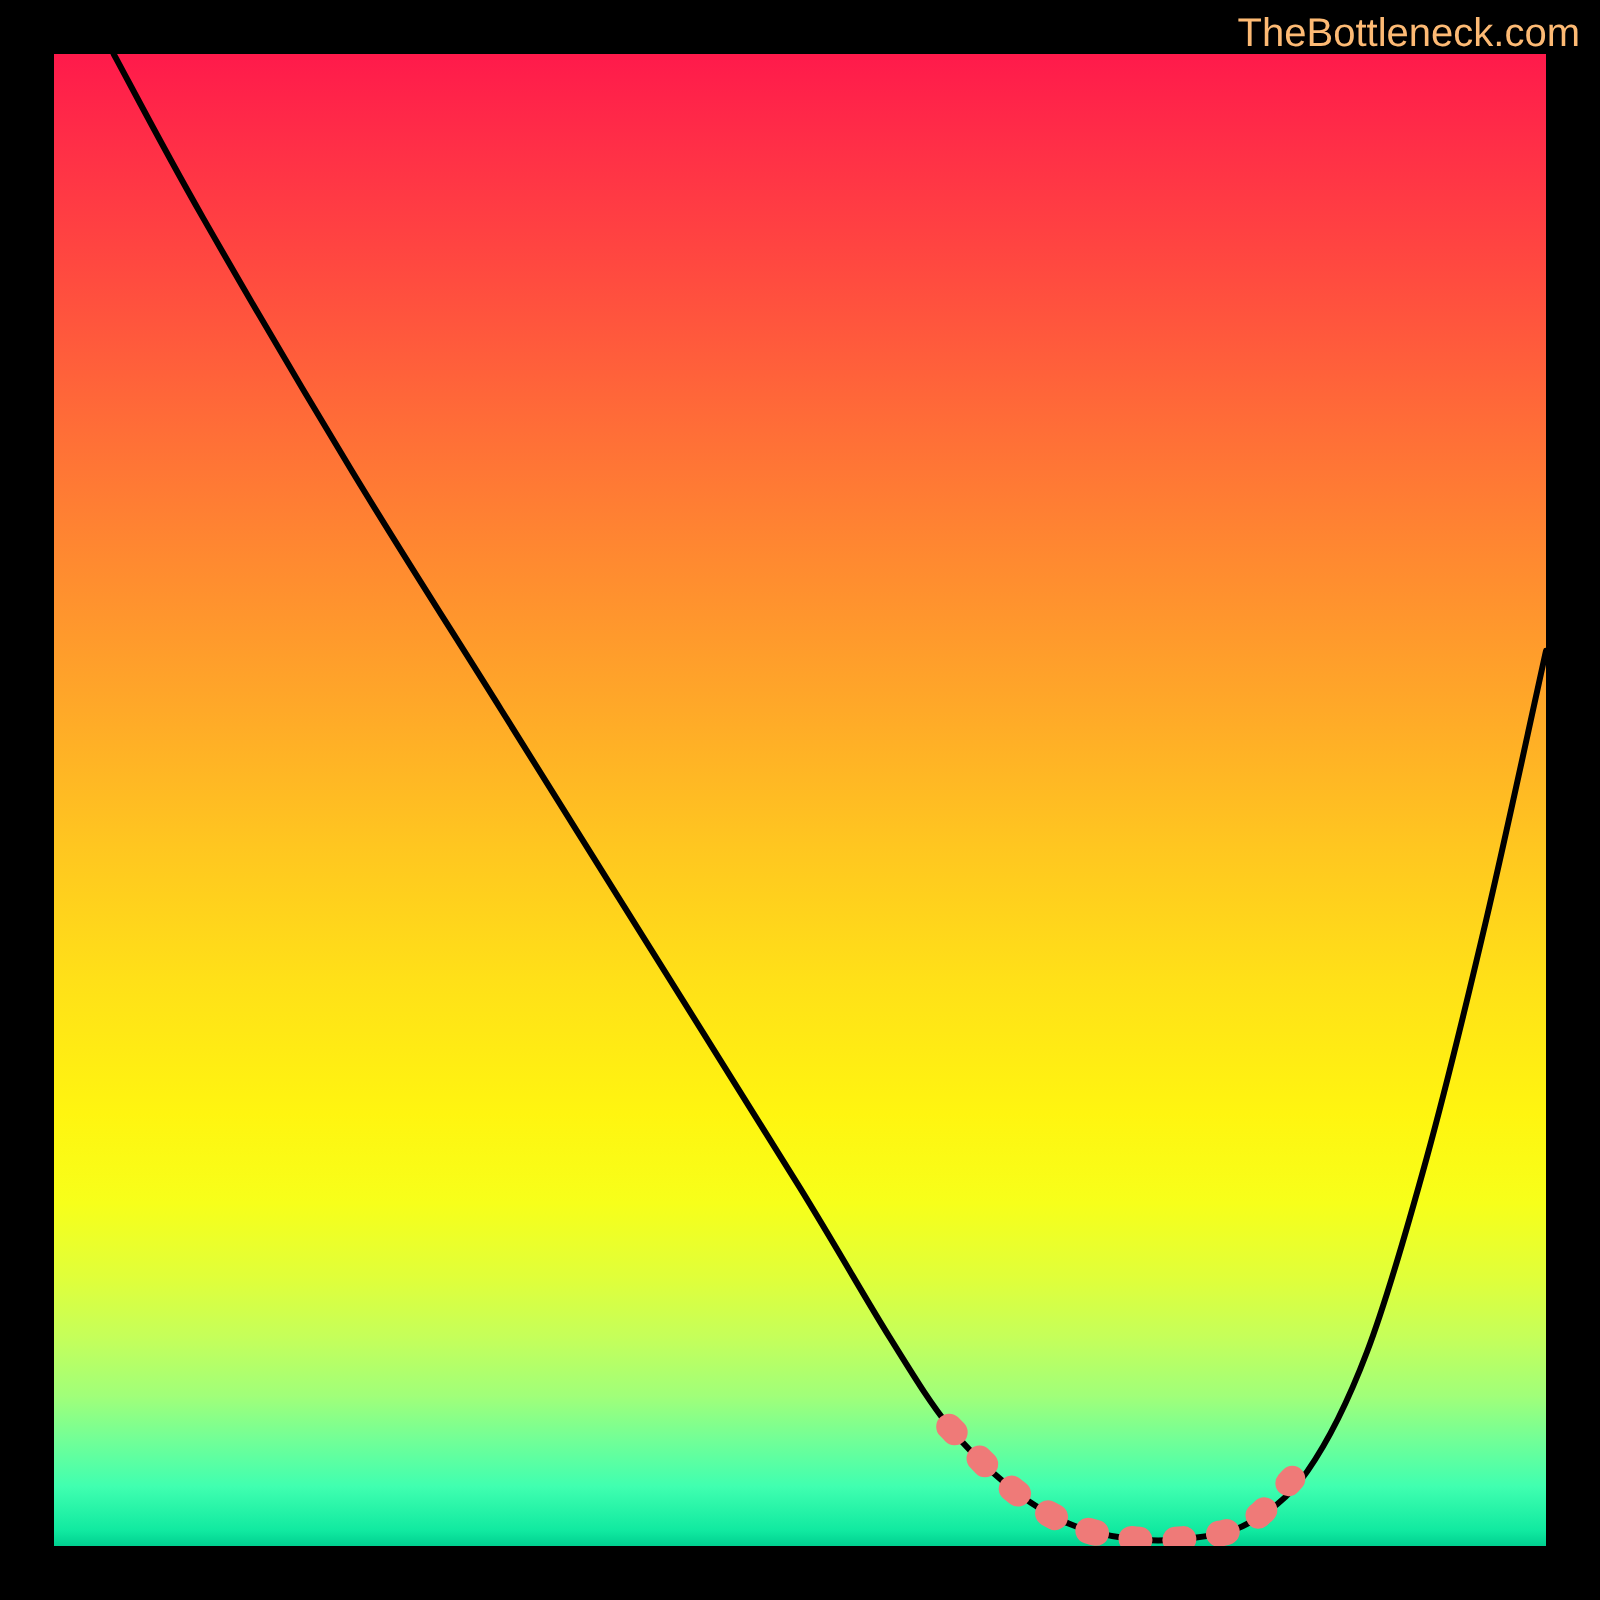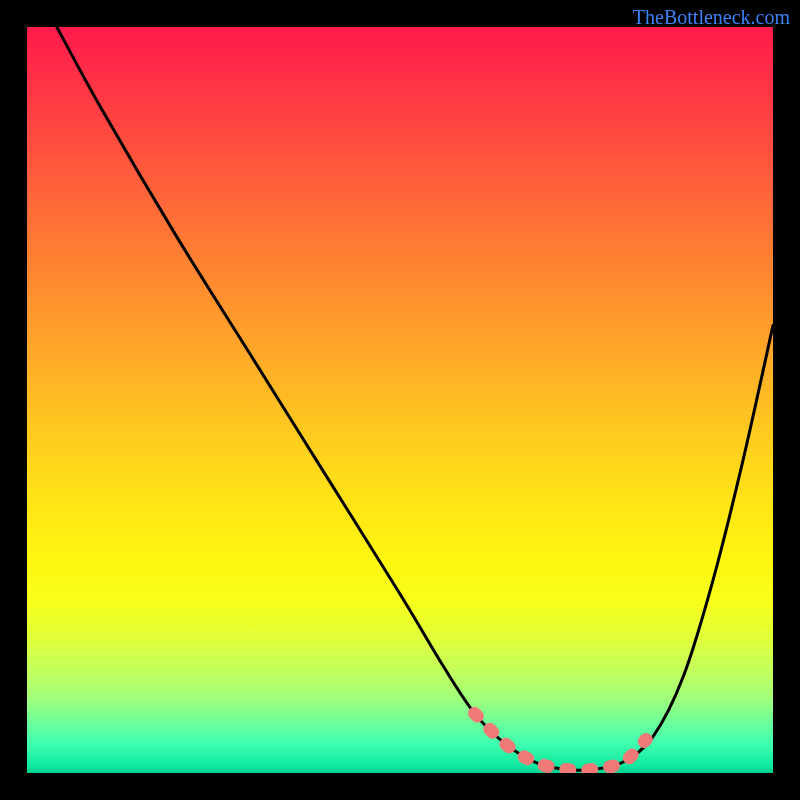--- a/index.html
+++ b/index.html
@@ -8,25 +8,24 @@
     width: 800px;
     height: 800px;
     background: #000;
     position: relative;
     font-family: Arial, sans-serif;
   }
   .watermark {
     position: absolute;
     top: 6px;
     right: 10px;
-    color: #3b82f6;
+    color: #fdba74;
     font-size: 20px;
     font-weight: 500;
     z-index: 10;
-    font-family: Liberation Serif, serif;
   }
   .plot-area {
     position: absolute;
     left: 27px;
     top: 27px;
     width: 746px;
     height: 746px;
     background: linear-gradient(to bottom,
       #ff1a4b 0%,
       #ff2e47 6%,

